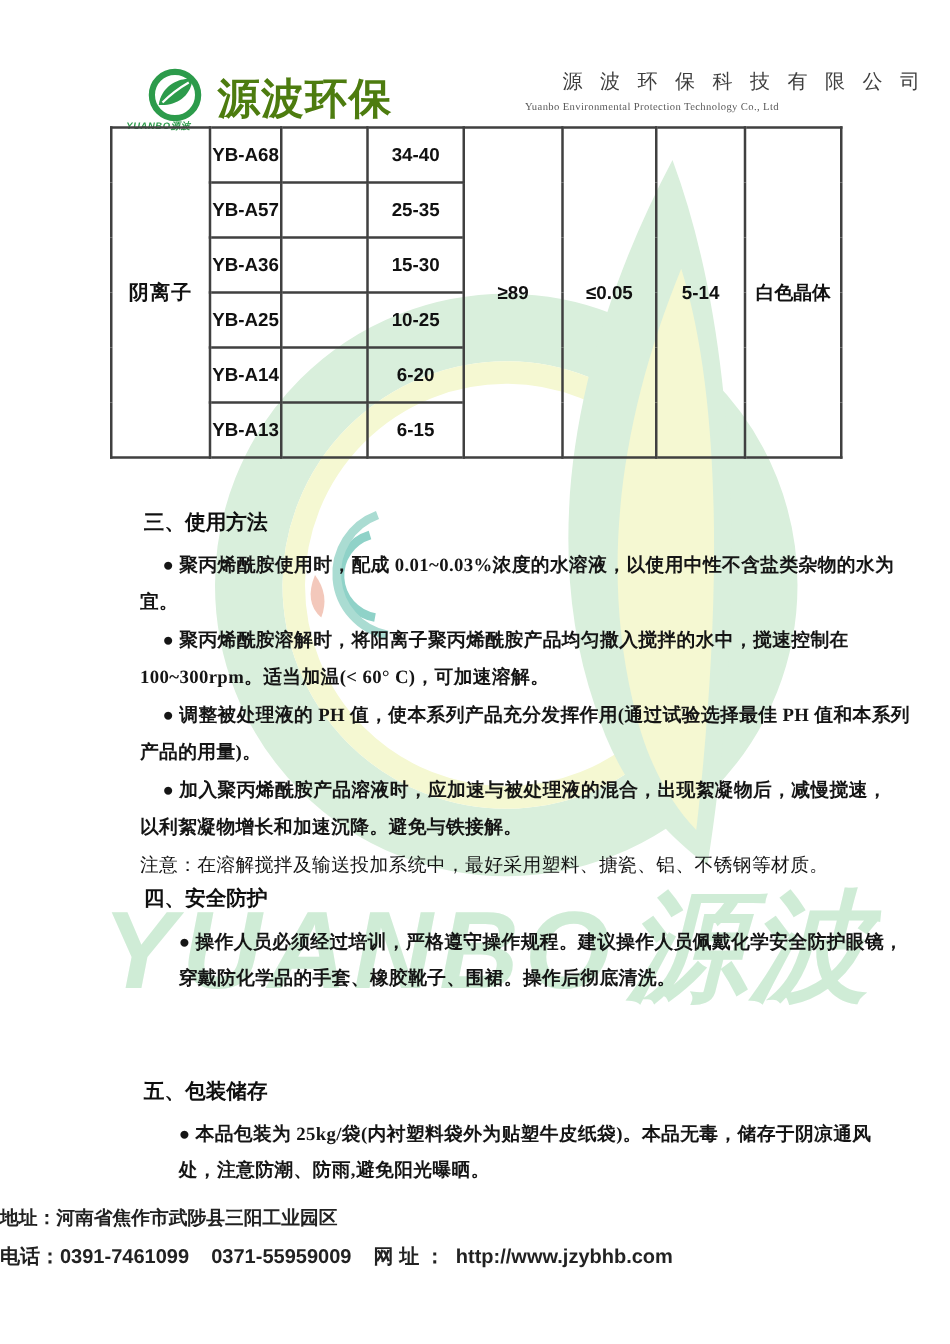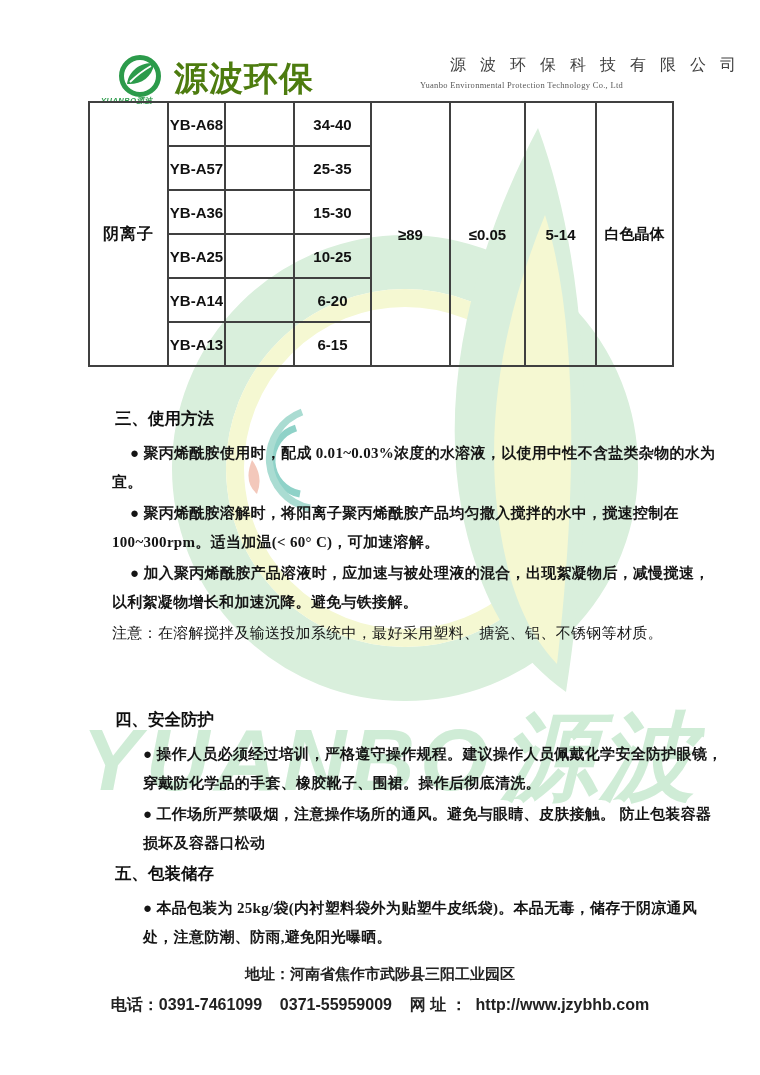--- a/index.html
+++ b/index.html
@@ -37,21 +37,21 @@
   .sec-title{font-family:"Liberation Sans",sans-serif;font-weight:bold;font-size:16.5px;
              color:#0f0f0f;padding-left:27px;height:26px;line-height:26px;margin-bottom:8px;}
   .para{margin-bottom:2px;font-weight:bold;}
   .line{height:29px;line-height:29px;white-space:nowrap;letter-spacing:.3px;}
   .sec3 .line.b{padding-left:42px;}
   .sec3 .line.c{padding-left:24px;}
   .sec3 .note{padding-left:24px;height:29px;line-height:29px;white-space:nowrap;letter-spacing:.3px;}
   .sec4 .line.b,.sec5 .line.b{padding-left:55px;}
   .sec4 .line.c,.sec5 .line.c{padding-left:55px;}
   
-  .footer-line{position:absolute;left:0;width:760px;text-align:center;z-index:1;
+  .footer-line{position:absolute;left:0;width:760px;z-index:1;
                font-family:"Liberation Sans",sans-serif;color:#222;white-space:pre;}
   .f1{top:965px;font-size:15px;font-weight:600;}
   .f2{top:995px;font-size:16px;font-weight:600;}
 </style>
 </head>
 <body>
 
 <div id="page">
 
   <svg class="wm-svg" width="760" height="1075" viewBox="0 0 760 1075">
@@ -129,35 +129,35 @@
     <div class="sec-title">三、使用方法</div>
     <div class="para">
       <div class="line b">● 聚丙烯酰胺使用时，配成 0.01~0.03%浓度的水溶液，以使用中性不含盐类杂物的水为</div>
       <div class="line c">宜。</div>
     </div>
     <div class="para">
       <div class="line b">● 聚丙烯酰胺溶解时，将阳离子聚丙烯酰胺产品均匀撒入搅拌的水中，搅速控制在</div>
       <div class="line c">100~300rpm。适当加温(&lt; 60° C)，可加速溶解。</div>
     </div>
     <div class="para">
+      <div class="line b">● 调整被处理液的 PH 值，使本系列产品充分发挥作用(通过试验选择最佳 PH 值和本系列</div>
+      <div class="line c">产品的用量)。</div>
+    </div>
+    <div class="para">
       <div class="line b">● 加入聚丙烯酰胺产品溶液时，应加速与被处理液的混合，出现絮凝物后，减慢搅速，</div>
       <div class="line c">以利絮凝物增长和加速沉降。避免与铁接解。</div>
     </div>
     <div class="note">注意：在溶解搅拌及输送投加系统中，最好采用塑料、搪瓷、铝、不锈钢等材质。</div>
   </div>
 
   <div class="section sec4">
     <div class="sec-title">四、安全防护</div>
     <div class="para">
       <div class="line b">● 操作人员必须经过培训，严格遵守操作规程。建议操作人员佩戴化学安全防护眼镜，</div>
       <div class="line c">穿戴防化学品的手套、橡胶靴子、围裙。操作后彻底清洗。</div>
-    </div>
-    <div class="para">
-      <div class="line b">● 工作场所严禁吸烟，注意操作场所的通风。避免与眼睛、皮肤接触。 防止包装容器</div>
-      <div class="line c">损坏及容器口松动</div>
     </div>
   </div>
 
   <div class="section sec5">
     <div class="sec-title">五、包装储存</div>
     <div class="para">
       <div class="line b">● 本品包装为 25kg/袋(内衬塑料袋外为贴塑牛皮纸袋)。本品无毒，储存于阴凉通风</div>
       <div class="line c">处，注意防潮、防雨,避免阳光曝晒。</div>
     </div>
   </div>

